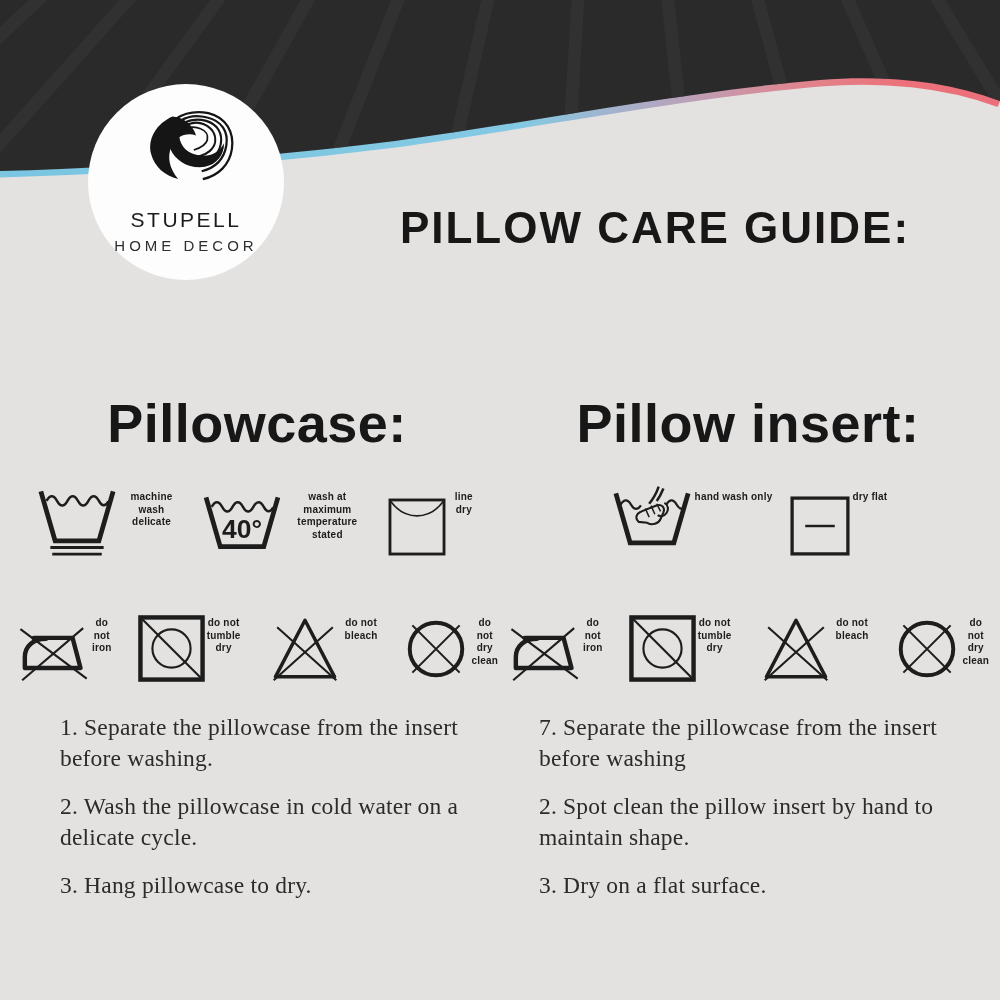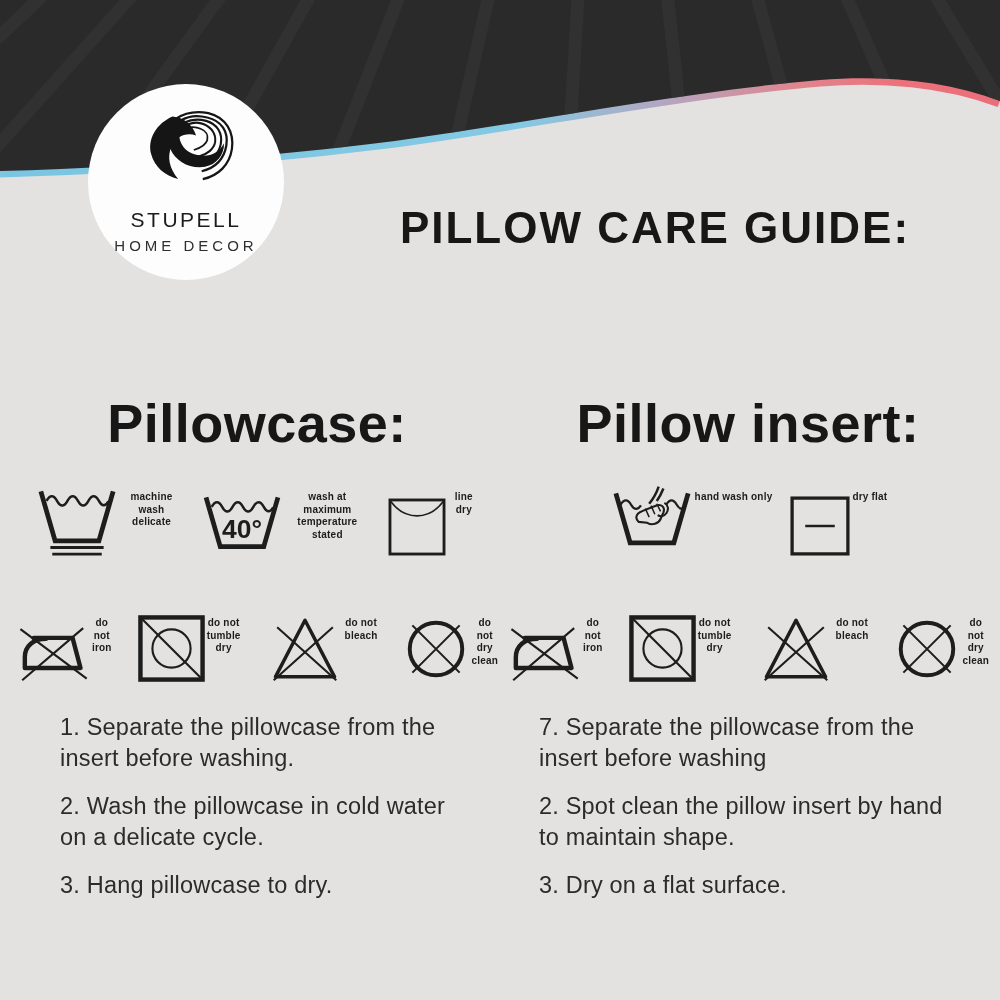--- a/index.html
+++ b/index.html
@@ -64,21 +64,21 @@
   }
   .care-icon { display:block; }
   .stroke { fill:none; stroke:#1d1d1d; }
 
   
   .steps { margin-top:28px; }
   .col-left  .steps { padding-left:26px; }
   .col-right .steps { padding-left:14px; }
   .steps p {
     font-size:23.5px; line-height:1.3; color:#2b2b2b;
-    letter-spacing:0.2px; max-width:418px; margin-bottom:18px;
+    letter-spacing:0.2px; max-width:418px; margin-bottom:18px;font-family:Liberation Serif, serif;
   }
 </style>
 </head>
 <body>
 
 <svg width="0" height="0" style="position:absolute">
   <defs>
     <symbol id="sym-wash-delicate" viewBox="0 0 90 82">
       <path class="stroke" stroke-width="5" d="M7,12 L22,64 H68 L83,12"></path>
       <path class="stroke" stroke-width="2.6" d="M13,22 c3.5,-6.5 7.5,-6.5 11,0 c3.5,6.5 7.5,6.5 11,0 c3.5,-6.5 7.5,-6.5 11,0 c3.5,6.5 7.5,6.5 11,0 c3.5,-6.5 7.5,-6.5 11,0 c3.2,6 7,6 10,0.5"></path>

